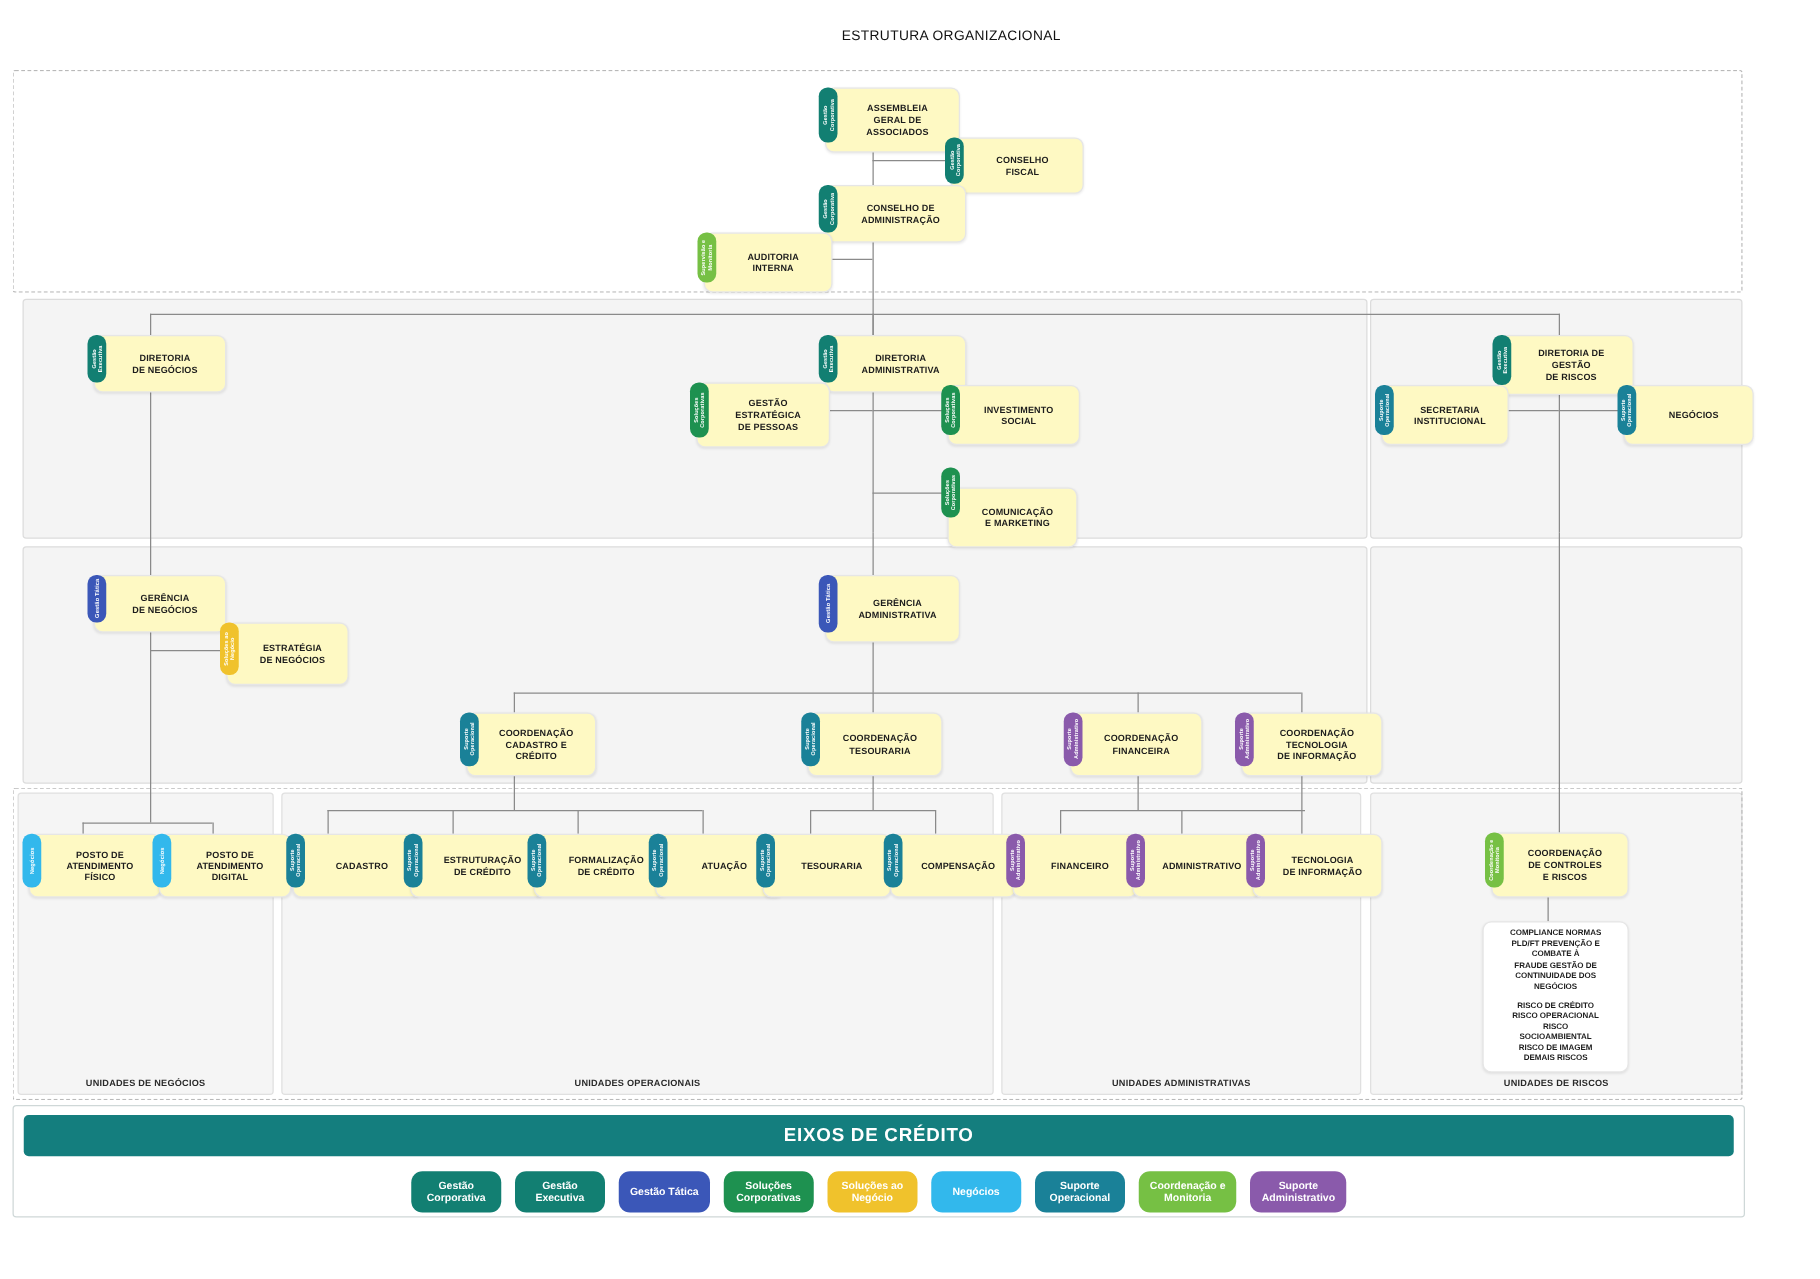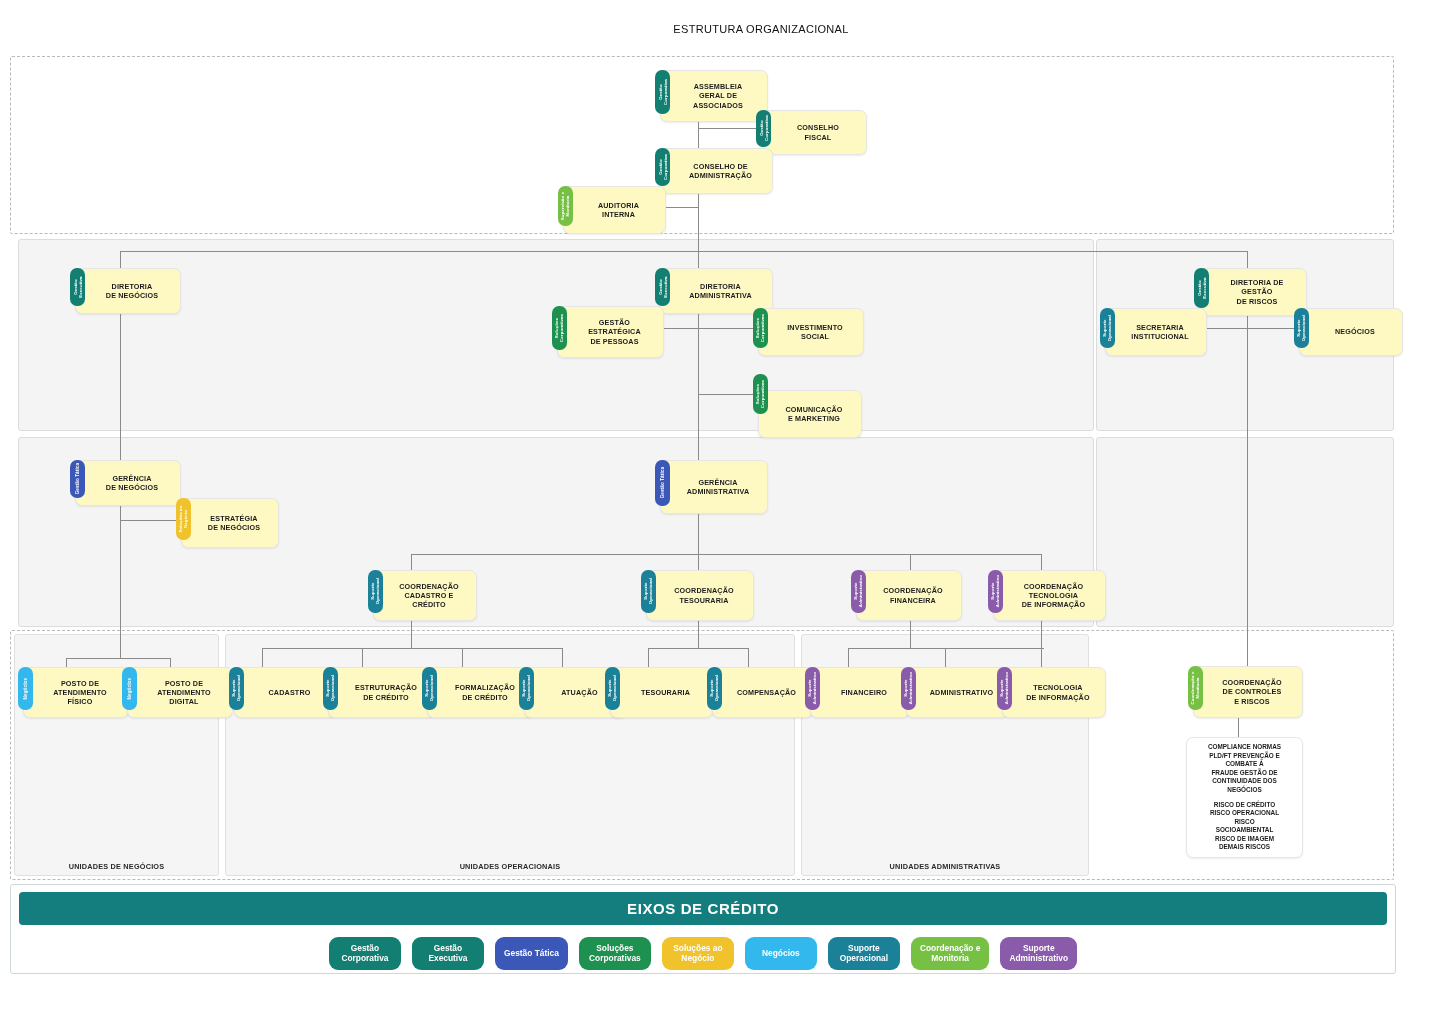--- a/index.html
+++ b/index.html
@@ -134,20 +134,23 @@
 
   <div class="abs panel-lite" style="left:14px;top:634px;width:205px;height:242px;">
     <div class="panel-label">UNIDADES DE NEGÓCIOS</div>
   </div>
   <div class="abs panel-lite" style="left:225px;top:634px;width:570px;height:242px;">
     <div class="panel-label">UNIDADES OPERACIONAIS</div>
   </div>
   <div class="abs panel-lite" style="left:801px;top:634px;width:288px;height:242px;">
     <div class="panel-label">UNIDADES ADMINISTRATIVAS</div>
   </div>
+  <div class="abs panel-lite" style="left:1096px;top:634px;width:298px;height:242px;">
+    <div class="panel-label">UNIDADES DE RISCOS</div>
+  </div>
 
   <div class="abs dashed" style="left:10px;top:630px;width:1384px;height:250px;"></div>
 
   <div class="ln lnv" style="left:698px;top:113px;height:35px;"></div>
 
   <div class="ln lnh" style="left:698px;top:128px;width:63px;"></div>
 
   <div class="ln lnv" style="left:698px;top:186px;height:85px;"></div>
 
   <div class="ln lnh" style="left:648px;top:207px;width:50px;"></div>

